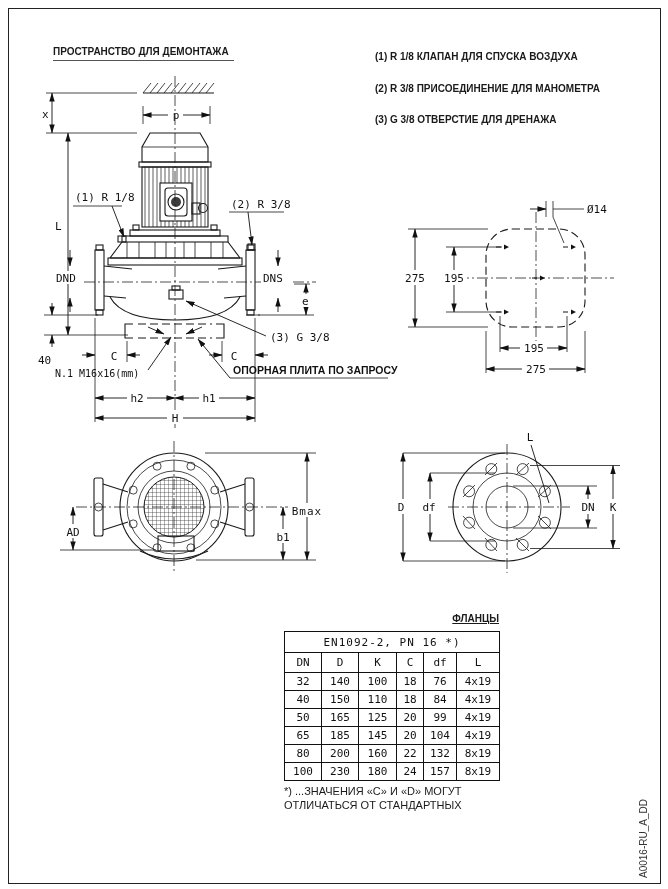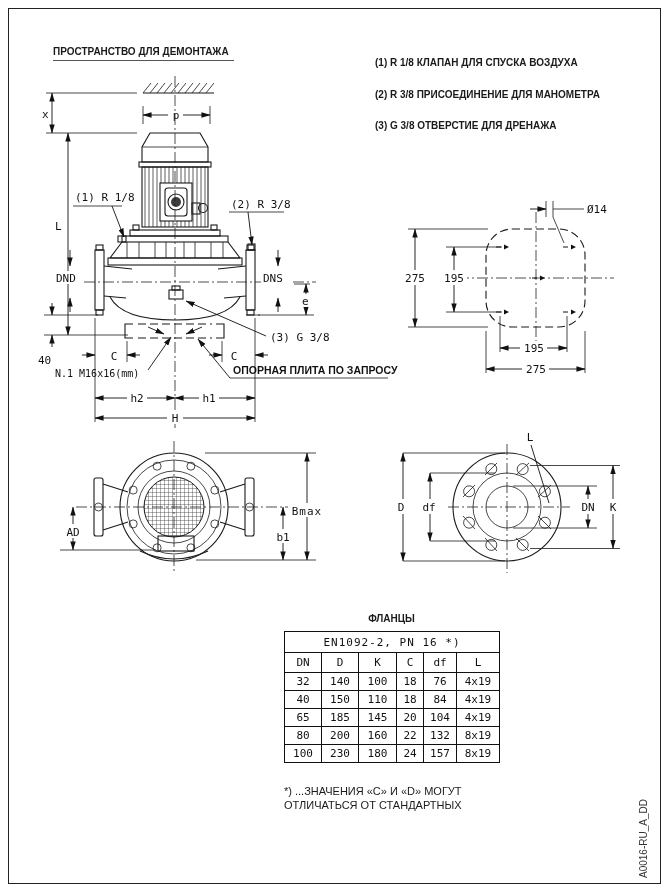--- a/index.html
+++ b/index.html
@@ -2,32 +2,32 @@
 <html><head>
 <meta charset="utf-8">
 <style>
   html,body{margin:0;padding:0;background:#fff;}
   .page{position:relative;width:668px;height:889px;background:#fff;overflow:hidden;
         font-family:"Liberation Sans",sans-serif;color:#111;}
   .frame{position:absolute;left:8px;top:8px;width:651px;height:874px;border:1px solid #222;}
   .ru{font-weight:bold;font-size:10px;color:#1a1a1a;}
   .title-dismantle{position:absolute;left:53px;top:46px;width:181px;padding-bottom:3px;
         border-bottom:1.5px solid #555;}
-  .notes{position:absolute;left:375px;top:46px;width:270px;margin-top:6px;}
+  .notes{position:absolute;left:375px;top:46px;width:270px;}
   .notes div{height:27.5px;line-height:13px;padding-top:4px;}
   svg{position:absolute;left:0;top:0;}
   svg text{font-family:"DejaVu Sans Mono","Liberation Mono",monospace;font-size:11px;fill:#111;}
   svg text.rusvg{font-family:"Liberation Sans",sans-serif;font-weight:bold;font-size:10.5px;}
   svg text.small{font-size:10px;}
   .ln{stroke:#1a1a1a;stroke-width:1.1;fill:none;}
   .thin{stroke:#1a1a1a;stroke-width:0.8;fill:none;}
   .dim{stroke:#111;stroke-width:0.9;fill:none;}
   .cl{stroke:#222;stroke-width:0.8;fill:none;stroke-dasharray:11,3,2,3;}
   .dash{stroke:#1a1a1a;stroke-width:1.1;fill:none;stroke-dasharray:8,4;}
-  .flanges-caption{position:absolute;left:284px;top:613px;width:215px;text-align:center;}
+  .flanges-caption{position:absolute;left:284px;top:613px;width:215px;text-align:right;text-decoration:underline;}
   .fl-table{position:absolute;left:284px;top:631px;border-collapse:collapse;
         font-family:"DejaVu Sans Mono","Liberation Mono",monospace;font-size:11px;color:#111;}
   .fl-table td,.fl-table th{border:1px solid #111;text-align:center;padding:0;}
   .fl-table .t-title{height:20px;letter-spacing:1px;font-weight:normal;margin-left:44px;}
   .fl-table th{height:19px;font-weight:normal;}
   .fl-table td{height:17px;}
   .c-dn{width:36px}.c-d{width:36px}.c-k{width:37px}.c-c{width:26px}.c-df{width:32px}.c-l{width:42px}
   .footnote{position:absolute;left:284px;top:784px;font-weight:normal;font-size:11px;line-height:14px;color:#1a1a1a;}
   .doc-code{position:absolute;left:638px;top:878px;transform:rotate(-90deg);transform-origin:0 0;
         font-size:10px;color:#333;white-space:nowrap;}
@@ -340,20 +340,28 @@
     </tr>
     <tr>
       <td>40</td>
       <td>150</td>
       <td>110</td>
       <td>18</td>
       <td>84</td>
       <td>4x19</td>
     </tr>
     <tr>
+      <td>50</td>
+      <td>165</td>
+      <td>125</td>
+      <td>20</td>
+      <td>99</td>
+      <td>4x19</td>
+    </tr>
+    <tr>
       <td>65</td>
       <td>185</td>
       <td>145</td>
       <td>20</td>
       <td>104</td>
       <td>4x19</td>
     </tr>
     <tr>
       <td>80</td>
       <td>200</td>

